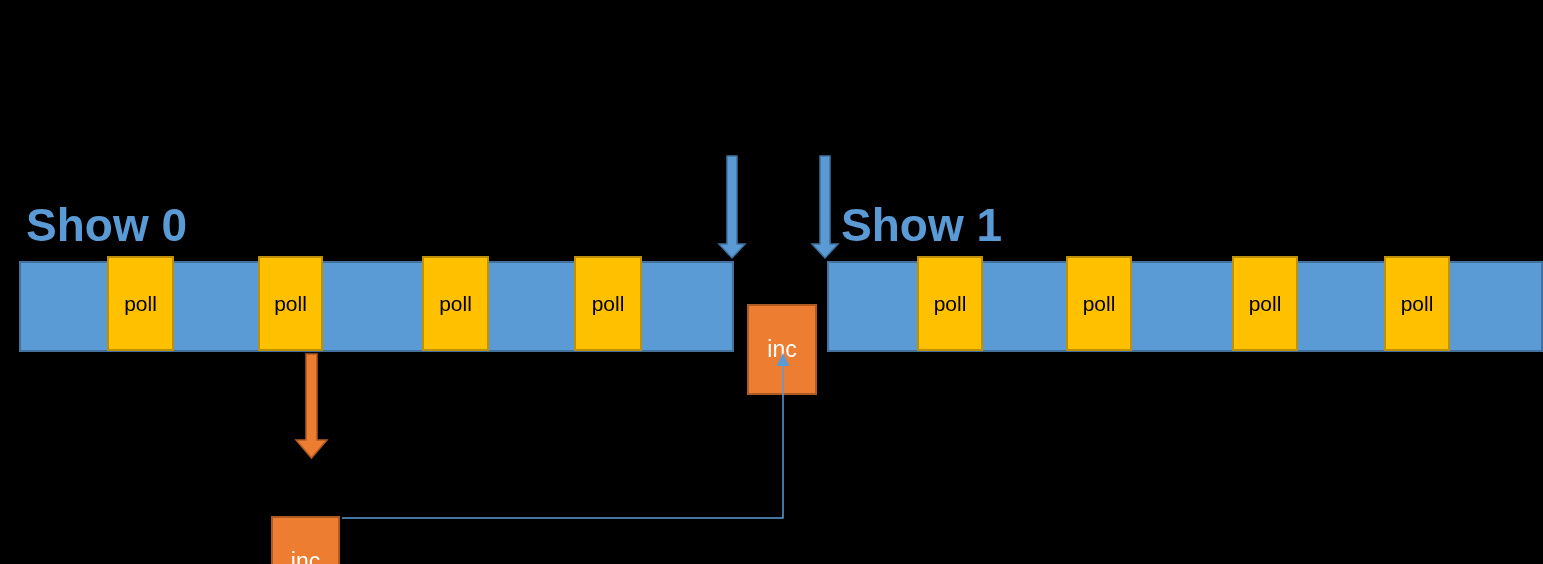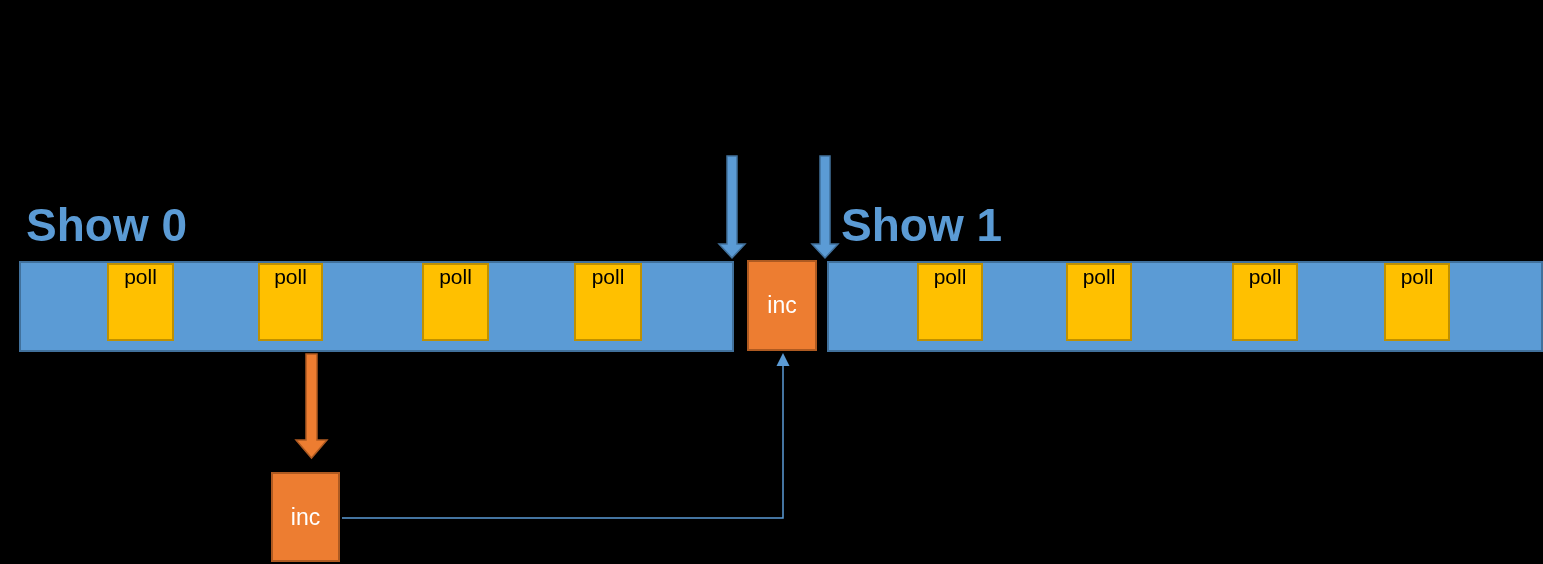--- a/index.html
+++ b/index.html
@@ -26,42 +26,44 @@
   .bar {
     position: absolute;
     top: 261px;
     height: 91px;
     background: var(--blue);
     border: 2px solid var(--blue-dark);
     box-sizing: border-box;
   }
   .poll {
     position: absolute;
-    top: 263px;
-    height: 78px;
+    top: 256px;
+    height: 95px;
     background: var(--yellow);
     border: 2px solid var(--yellow-dark);
     box-sizing: border-box;
     display: flex;
+    align-items: center;
     justify-content: center;
     font-size: 21px;
     color: var(--poll-text);
     z-index: 2;
   }
   .inc {
     position: absolute;
     background: var(--orange);
     border: 2px solid var(--orange-dark);
     box-sizing: border-box;
     display: flex;
     align-items: center;
     justify-content: center;
     font-size: 23px;
     color: var(--inc-text);
     z-index: 2;
+    margin-top: 44px;
   }
   .show-label {
     position: absolute;
     top: 202px;
     font-size: 46px;
     font-weight: 700;
     color: var(--label-color);
     white-space: nowrap;
     line-height: 1.0;
     z-index: 3;

